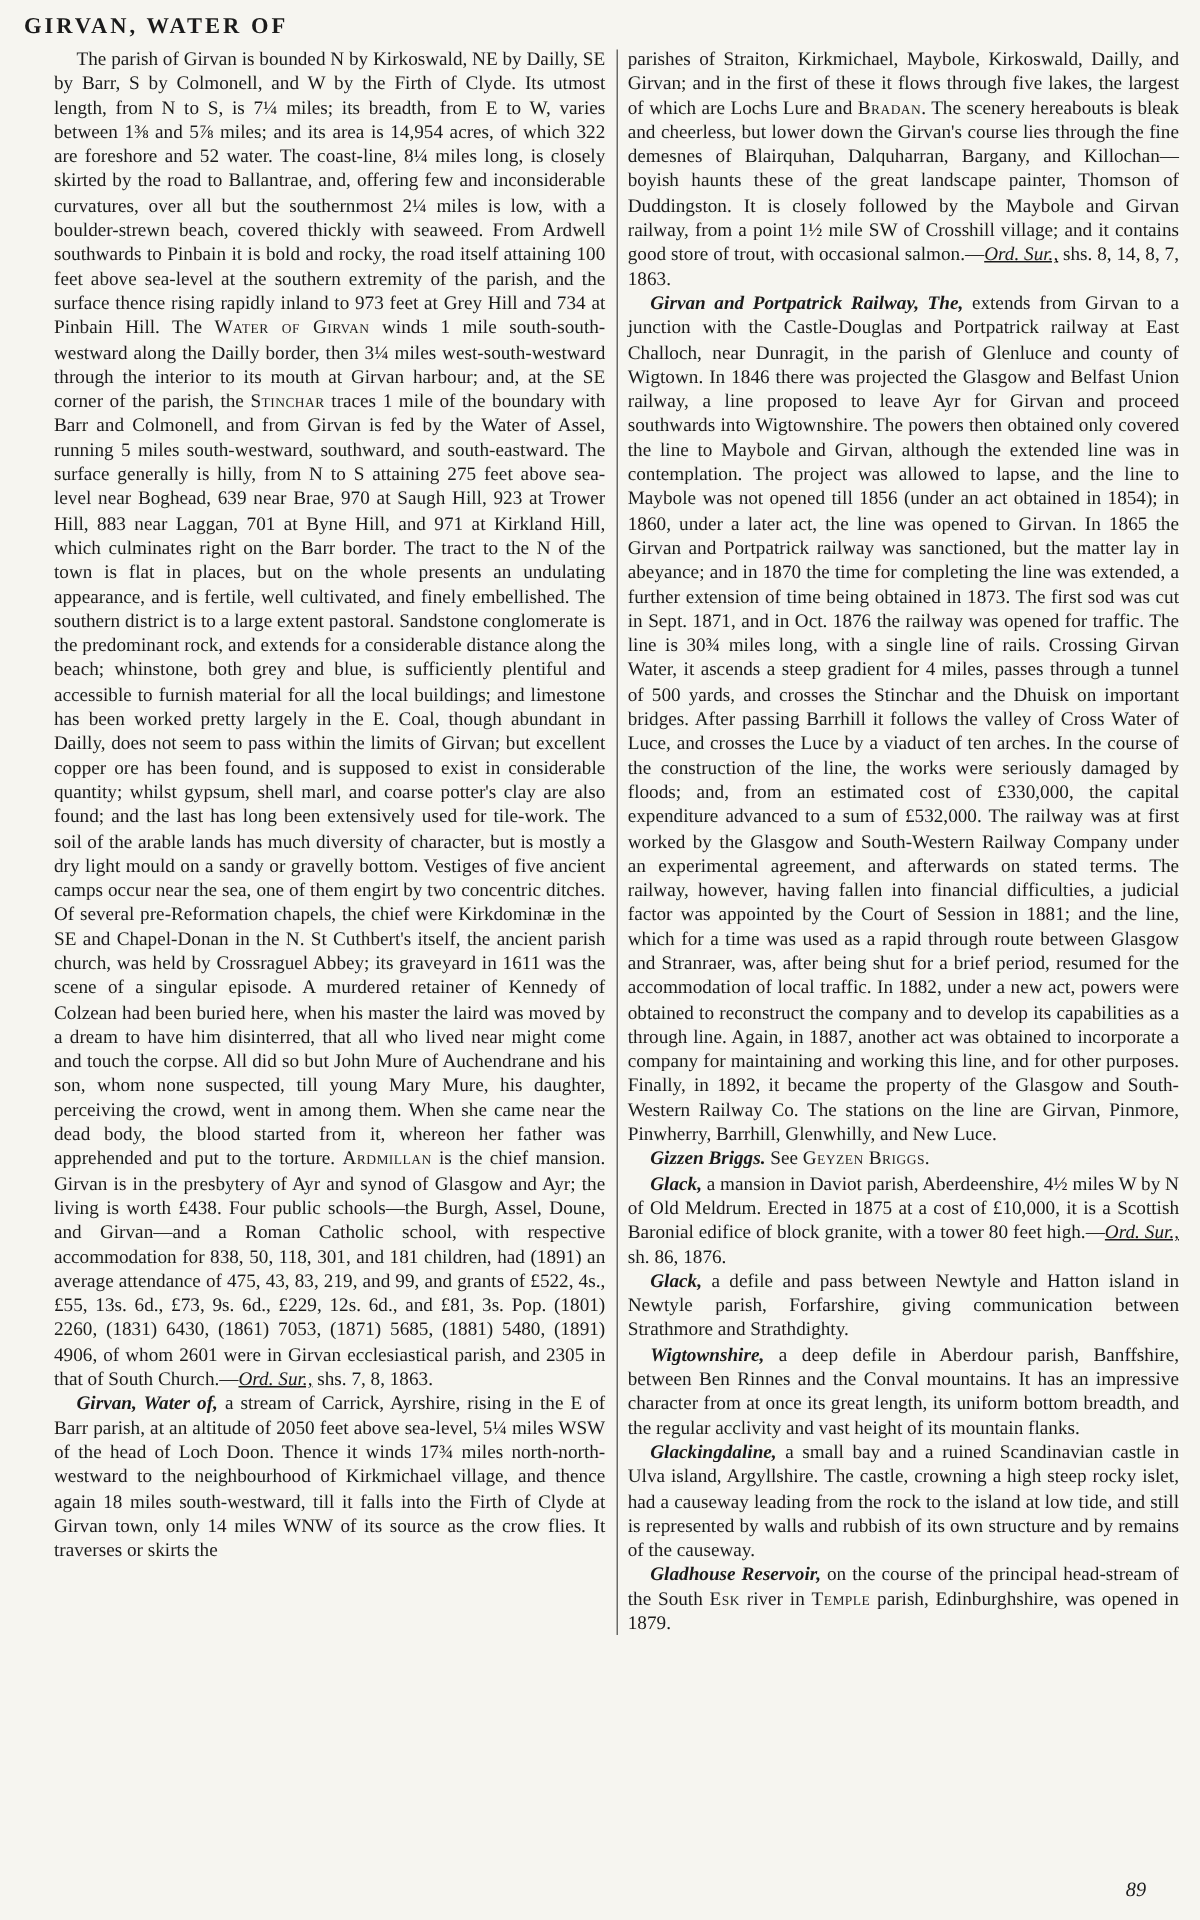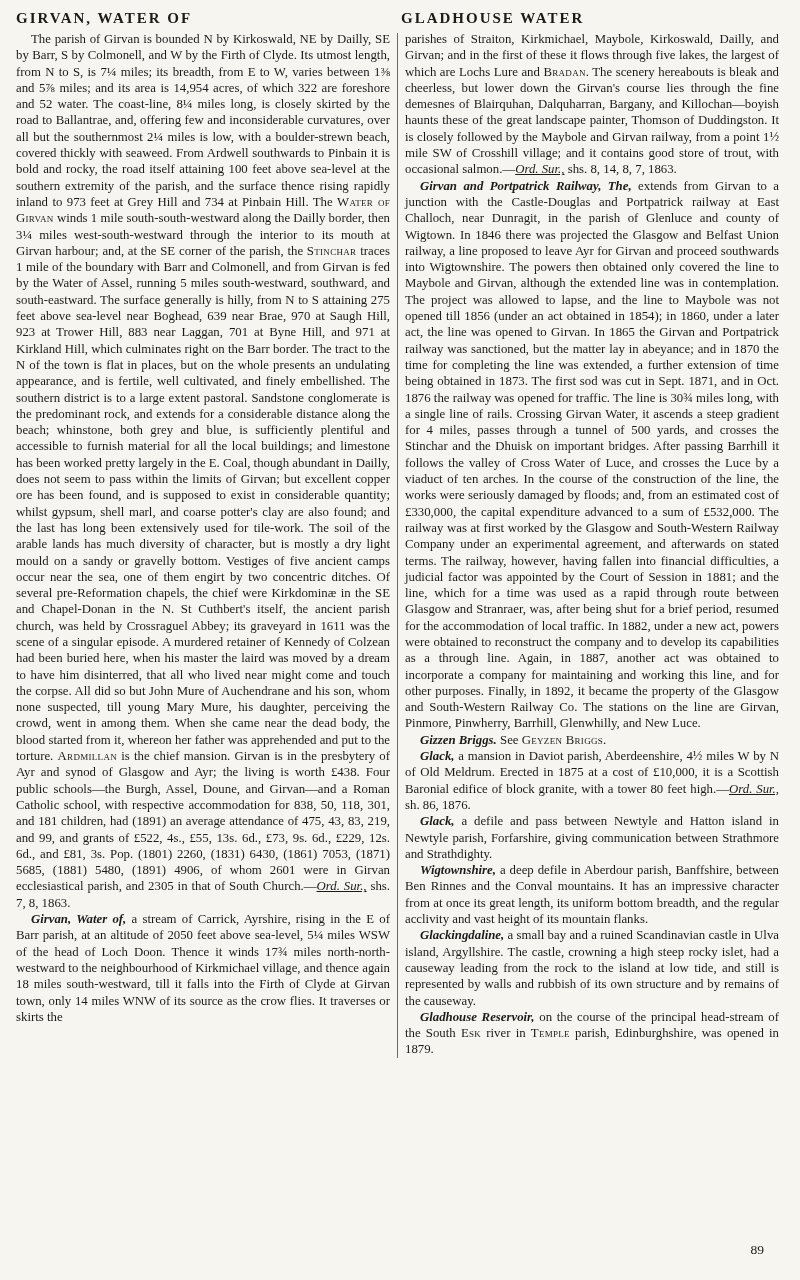--- a/index.html
+++ b/index.html
@@ -25,20 +25,21 @@
     letter-spacing: 2px;
     margin-bottom: 4px;
   }
   .header-half {
     width: 50%;
     white-space: nowrap;
   }
   .content {
     display: flex;
     align-items: stretch;
+    margin-left: 20px;
   }
   .column {
     width: 374px;
     text-align: justify;
     font-size: 12.8px;
     line-height: 16.3px;
   }
   .divider {
     width: 1px;
     background: #6a6a66;
@@ -52,31 +53,31 @@
   p.para.no-indent {
     text-indent: 0;
   }
   .seg-normal { }
   .seg-bold { font-weight: bold; font-style: italic; }
   .seg-sc { font-variant: small-caps; letter-spacing: 0.3px; }
   .seg-it { font-style: italic; text-decoration: underline; }
   .page-number {
     position: absolute;
     right: 36px;
-    bottom: 22px;
+    bottom: 12px;
     font-size: 13.5px;
+    font-style: italic;
   }
 </style>
 </head>
 <body>
 
 <div class="page">
   <div class="headers">
     <div class="header-half">GIRVAN, WATER OF</div>
-    <div class="header-half">GLADHOUSE WATER</div>
   </div>
   <div class="content">
     <div class="column" id="left-col">
         <p class="para"><span class="seg-normal">The parish of Girvan is bounded N by Kirkoswald, NE by Dailly, SE by Barr, S by Colmonell, and W by the Firth of Clyde.  Its utmost length, from N to S, is 7¼ miles; its breadth, from E to W, varies between 1⅜ and 5⅞ miles; and its area is 14,954 acres, of which 322 are foreshore and 52 water.  The coast-line, 8¼ miles long, is closely skirted by the road to Ballantrae, and, offering few and inconsiderable curvatures, over all but the southernmost 2¼ miles is low, with a boulder-strewn beach, covered thickly with seaweed.  From Ardwell southwards to Pinbain it is bold and rocky, the road itself attaining 100 feet above sea-level at the southern extremity of the parish, and the surface thence rising rapidly inland to 973 feet at Grey Hill and 734 at Pinbain Hill.  The </span><span class="seg-sc">Water of Girvan</span><span class="seg-normal"> winds 1 mile south-south-westward along the Dailly border, then 3¼ miles west-south-westward through the interior to its mouth at Girvan harbour; and, at the SE corner of the parish, the </span><span class="seg-sc">Stinchar</span><span class="seg-normal"> traces 1 mile of the boundary with Barr and Colmonell, and from Girvan is fed by the Water of Assel, running 5 miles south-westward, southward, and south-eastward.  The surface generally is hilly, from N to S attaining 275 feet above sea-level near Boghead, 639 near Brae, 970 at Saugh Hill, 923 at Trower Hill, 883 near Laggan, 701 at Byne Hill, and 971 at Kirkland Hill, which culminates right on the Barr border.  The tract to the N of the town is flat in places, but on the whole presents an undulating appearance, and is fertile, well cultivated, and finely embellished.  The southern district is to a large extent pastoral.  Sandstone conglomerate is the predominant rock, and extends for a considerable distance along the beach; whinstone, both grey and blue, is sufficiently plentiful and accessible to furnish material for all the local buildings; and limestone has been worked pretty largely in the E.  Coal, though abundant in Dailly, does not seem to pass within the limits of Girvan; but excellent copper ore has been found, and is supposed to exist in considerable quantity; whilst gypsum, shell marl, and coarse potter's clay are also found; and the last has long been extensively used for tile-work.  The soil of the arable lands has much diversity of character, but is mostly a dry light mould on a sandy or gravelly bottom.  Vestiges of five ancient camps occur near the sea, one of them engirt by two concentric ditches.  Of several pre-Reformation chapels, the chief were Kirkdominæ in the SE and Chapel-Donan in the N.  St Cuthbert's itself, the ancient parish church, was held by Crossraguel Abbey; its graveyard in 1611 was the scene of a singular episode.  A murdered retainer of Kennedy of Colzean had been buried here, when his master the laird was moved by a dream to have him disinterred, that all who lived near might come and touch the corpse.  All did so but John Mure of Auchendrane and his son, whom none suspected, till young Mary Mure, his daughter, perceiving the crowd, went in among them.  When she came near the dead body, the blood started from it, whereon her father was apprehended and put to the torture.  </span><span class="seg-sc">Ardmillan</span><span class="seg-normal"> is the chief mansion.  Girvan is in the presbytery of Ayr and synod of Glasgow and Ayr; the living is worth £438.  Four public schools—the Burgh, Assel, Doune, and Girvan—and a Roman Catholic school, with respective accommodation for 838, 50, 118, 301, and 181 children, had (1891) an average attendance of 475, 43, 83, 219, and 99, and grants of £522, 4s., £55, 13s. 6d., £73, 9s. 6d., £229, 12s. 6d., and £81, 3s.  Pop. (1801) 2260, (1831) 6430, (1861) 7053, (1871) 5685, (1881) 5480, (1891) 4906, of whom 2601 were in Girvan ecclesiastical parish, and 2305 in that of South Church.—</span><span class="seg-it">Ord. Sur.,</span><span class="seg-normal"> shs. 7, 8, 1863.</span></p>
         <p class="para"><span class="seg-bold">Girvan, Water of,</span><span class="seg-normal"> a stream of Carrick, Ayrshire, rising in the E of Barr parish, at an altitude of 2050 feet above sea-level, 5¼ miles WSW of the head of Loch Doon.  Thence it winds 17¾ miles north-north-westward to the neighbourhood of Kirkmichael village, and thence again 18 miles south-westward, till it falls into the Firth of Clyde at Girvan town, only 14 miles WNW of its source as the crow flies.  It traverses or skirts the</span></p>
       </div>
     <div class="divider"></div>
     <div class="column" id="right-col">
         <p class="para no-indent"><span class="seg-normal">parishes of Straiton, Kirkmichael, Maybole, Kirkoswald, Dailly, and Girvan; and in the first of these it flows through five lakes, the largest of which are Lochs Lure and </span><span class="seg-sc">Bradan</span><span class="seg-normal">.  The scenery hereabouts is bleak and cheerless, but lower down the Girvan's course lies through the fine demesnes of Blairquhan, Dalquharran, Bargany, and Killochan—boyish haunts these of the great landscape painter, Thomson of Duddingston.  It is closely followed by the Maybole and Girvan railway, from a point 1½ mile SW of Crosshill village; and it contains good store of trout, with occasional salmon.—</span><span class="seg-it">Ord. Sur.,</span><span class="seg-normal"> shs. 8, 14, 8, 7, 1863.</span></p>
         <p class="para"><span class="seg-bold">Girvan and Portpatrick Railway, The,</span><span class="seg-normal"> extends from Girvan to a junction with the Castle-Douglas and Portpatrick railway at East Challoch, near Dunragit, in the parish of Glenluce and county of Wigtown.  In 1846 there was projected the Glasgow and Belfast Union railway, a line proposed to leave Ayr for Girvan and proceed southwards into Wigtownshire.  The powers then obtained only covered the line to Maybole and Girvan, although the extended line was in contemplation.  The project was allowed to lapse, and the line to Maybole was not opened till 1856 (under an act obtained in 1854); in 1860, under a later act, the line was opened to Girvan.  In 1865 the Girvan and Portpatrick railway was sanctioned, but the matter lay in abeyance; and in 1870 the time for completing the line was extended, a further extension of time being obtained in 1873.  The first sod was cut in Sept. 1871, and in Oct. 1876 the railway was opened for traffic.  The line is 30¾ miles long, with a single line of rails.  Crossing Girvan Water, it ascends a steep gradient for 4 miles, passes through a tunnel of 500 yards, and crosses the Stinchar and the Dhuisk on important bridges.  After passing Barrhill it follows the valley of Cross Water of Luce, and crosses the Luce by a viaduct of ten arches.  In the course of the construction of the line, the works were seriously damaged by floods; and, from an estimated cost of £330,000, the capital expenditure advanced to a sum of £532,000.  The railway was at first worked by the Glasgow and South-Western Railway Company under an experimental agreement, and afterwards on stated terms.  The railway, however, having fallen into financial difficulties, a judicial factor was appointed by the Court of Session in 1881; and the line, which for a time was used as a rapid through route between Glasgow and Stranraer, was, after being shut for a brief period, resumed for the accommodation of local traffic.  In 1882, under a new act, powers were obtained to reconstruct the company and to develop its capabilities as a through line.  Again, in 1887, another act was obtained to incorporate a company for maintaining and working this line, and for other purposes.  Finally, in 1892, it became the property of the Glasgow and South-Western Railway Co.  The stations on the line are Girvan, Pinmore, Pinwherry, Barrhill, Glenwhilly, and New Luce.</span></p>

